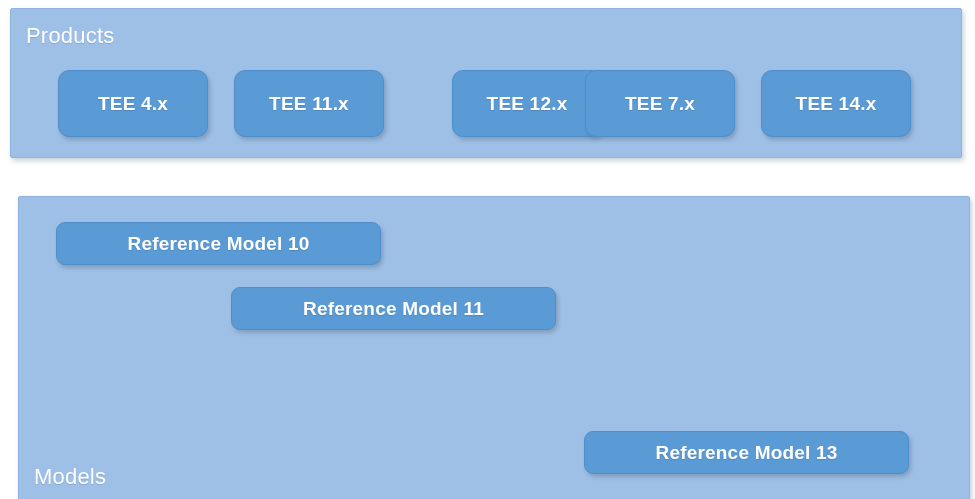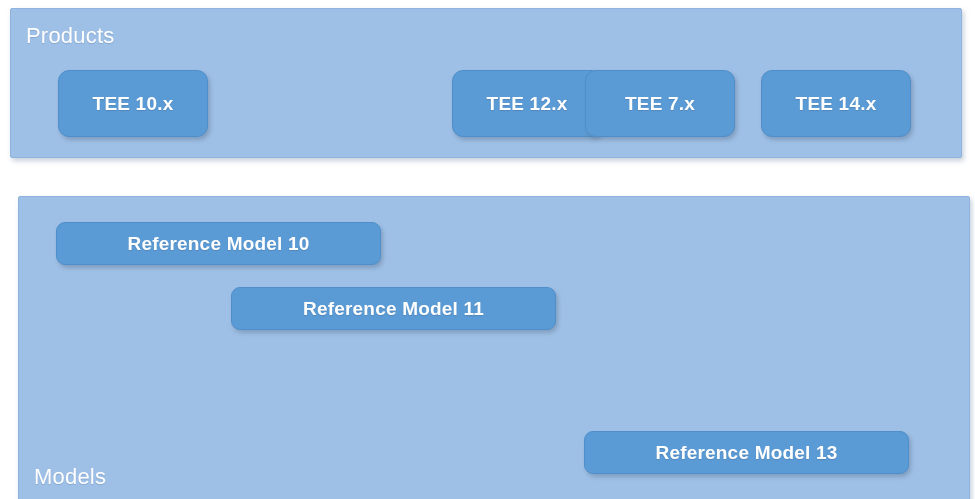--- a/index.html
+++ b/index.html
@@ -105,21 +105,22 @@
   }
 </style>
 </head>
 <body>
 
 <div id="canvas">
 
   <div id="products-panel" class="panel">
     <div id="products-title" class="panel-title">Products</div>
 
-    <div class="tee-button" style="left: 47px; width: 150px;">TEE 10.x</div>
+    <div class="tee-button" style="left: 47px; width: 150px;">TEE 4.x</div>
+    <div class="tee-button" style="left: 223px; width: 150px;">TEE 11.x</div>
     <div class="tee-button" style="left: 394px; width: 150px; margin-left: 47px;">TEE 12.x</div>
     <div class="tee-button" style="left: 574px; width: 150px;">TEE 7.x</div>
     <div class="tee-button" style="left: 750px; width: 150px;">TEE 14.x</div>
   </div>
 
   <div id="models-panel" class="panel">
     <div class="model-bar" style="left: 37px; top: 25px; width: 325px;">Reference Model 10</div>
     <div class="model-bar" style="left: 212px; top: 90px; width: 325px;">Reference Model 11</div>
     <div class="model-bar" style="left: 565px; top: 234px; width: 325px;">Reference Model 13</div>
 

